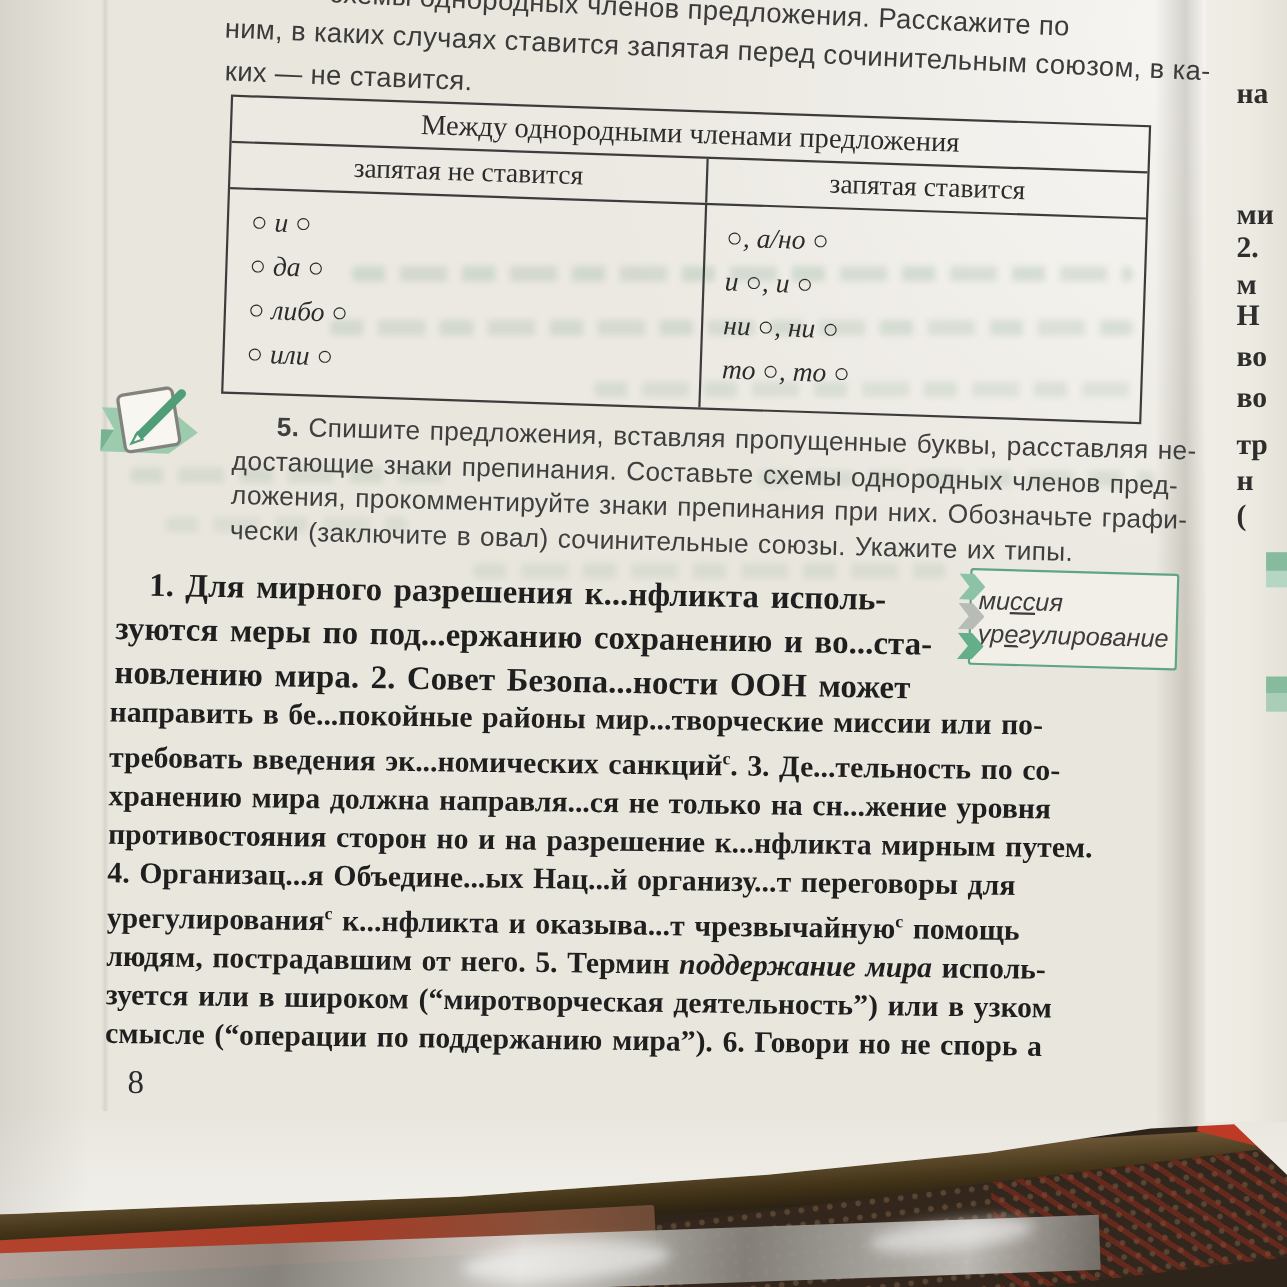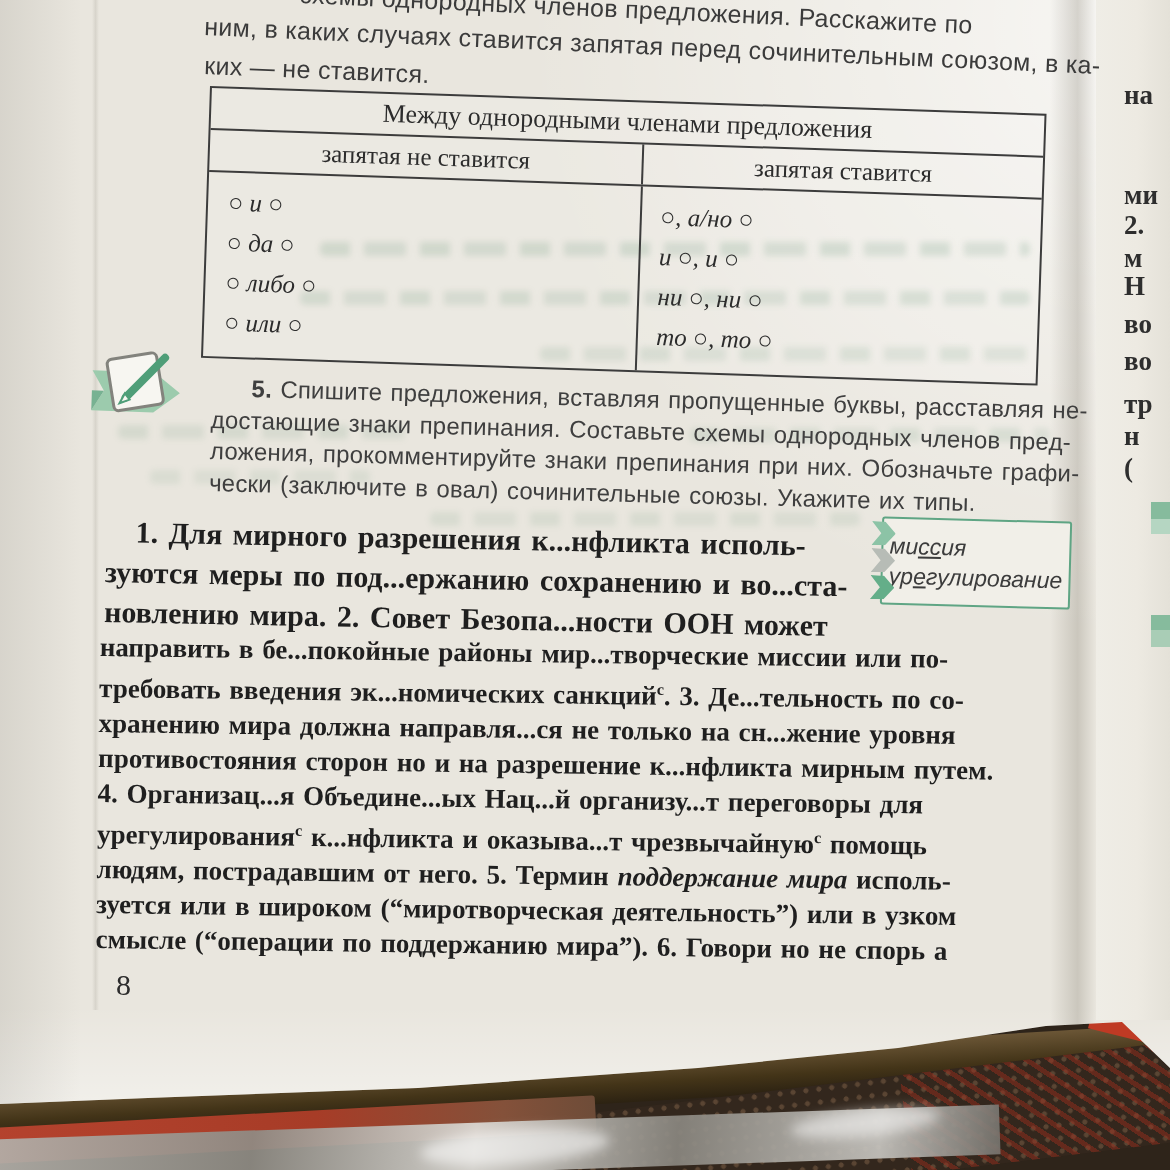--- a/index.html
+++ b/index.html
@@ -201,21 +201,21 @@
         <div class="line" data-interactable="false"><span data-interactable="false">4. Организац...я Объедине...ых Нац...й организу...т переговоры для</span></div>
         <div class="line" data-interactable="false"><span data-interactable="false">урегулирования</span><sup data-interactable="false">с</sup><span data-interactable="false"> к...нфликта и оказыва...т чрезвычайную</span><sup data-interactable="false">с</sup><span data-interactable="false"> помощь</span></div>
         <div class="line" data-interactable="false"><span data-interactable="false">людям, пострадавшим от него. 5. Термин </span><span data-interactable="false" style="font-style: italic;">поддержание мира</span><span data-interactable="false"> исполь-</span></div>
         <div class="line" data-interactable="false"><span data-interactable="false">зуется или в широком (“миротворческая деятельность”) или в узком</span></div>
         <div class="line" data-interactable="false"><span data-interactable="false">смысле (“операции по поддержанию мира”). 6. Говори но не спорь а</span></div>
       </div>
 
     <div class="page-number" data-interactable="false">8</div>
 
     <div class="fragments" data-interactable="false">
-        <div class="line" data-interactable="false" style="top: 80px;"><span data-interactable="false">на</span></div>
+        <div class="line" data-interactable="false" style="top: 70px;"><span data-interactable="false">на</span></div>
         <div class="line" data-interactable="false" style="top: 180px;"><span data-interactable="false">ми</span></div>
         <div class="line" data-interactable="false" style="top: 210px;"><span data-interactable="false">2.</span></div>
         <div class="line" data-interactable="false" style="top: 243px;"><span data-interactable="false">м</span></div>
         <div class="line" data-interactable="false" style="top: 271px;"><span data-interactable="false">Н</span></div>
         <div class="line" data-interactable="false" style="top: 309px;"><span data-interactable="false">во</span></div>
         <div class="line" data-interactable="false" style="top: 346px;"><span data-interactable="false">во</span></div>
         <div class="line" data-interactable="false" style="top: 389px;"><span data-interactable="false">тр</span></div>
         <div class="line" data-interactable="false" style="top: 421px;"><span data-interactable="false">н</span></div>
         <div class="line" data-interactable="false" style="top: 453px;"><span data-interactable="false">(</span></div>
       </div>

